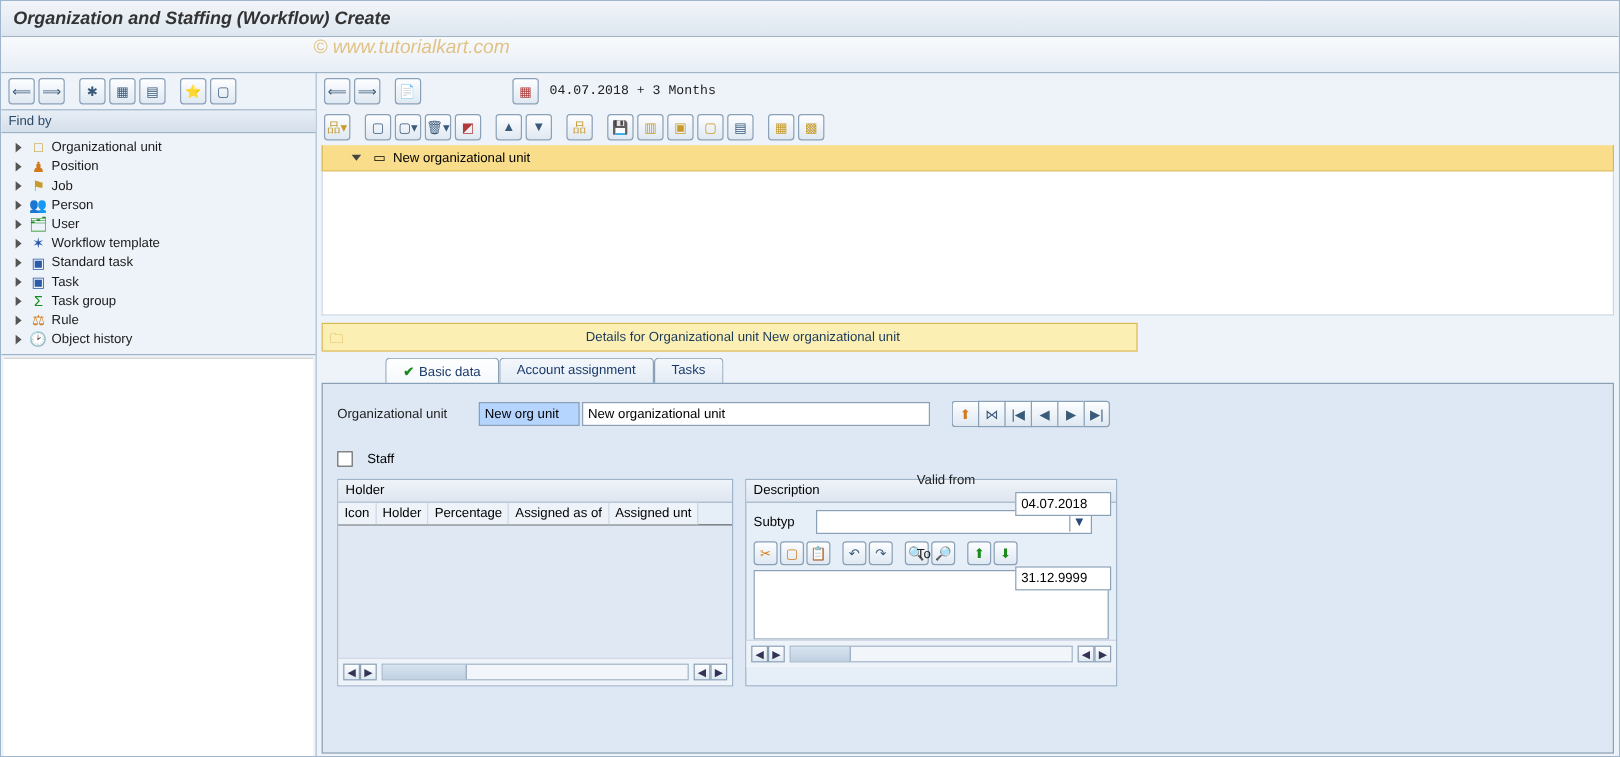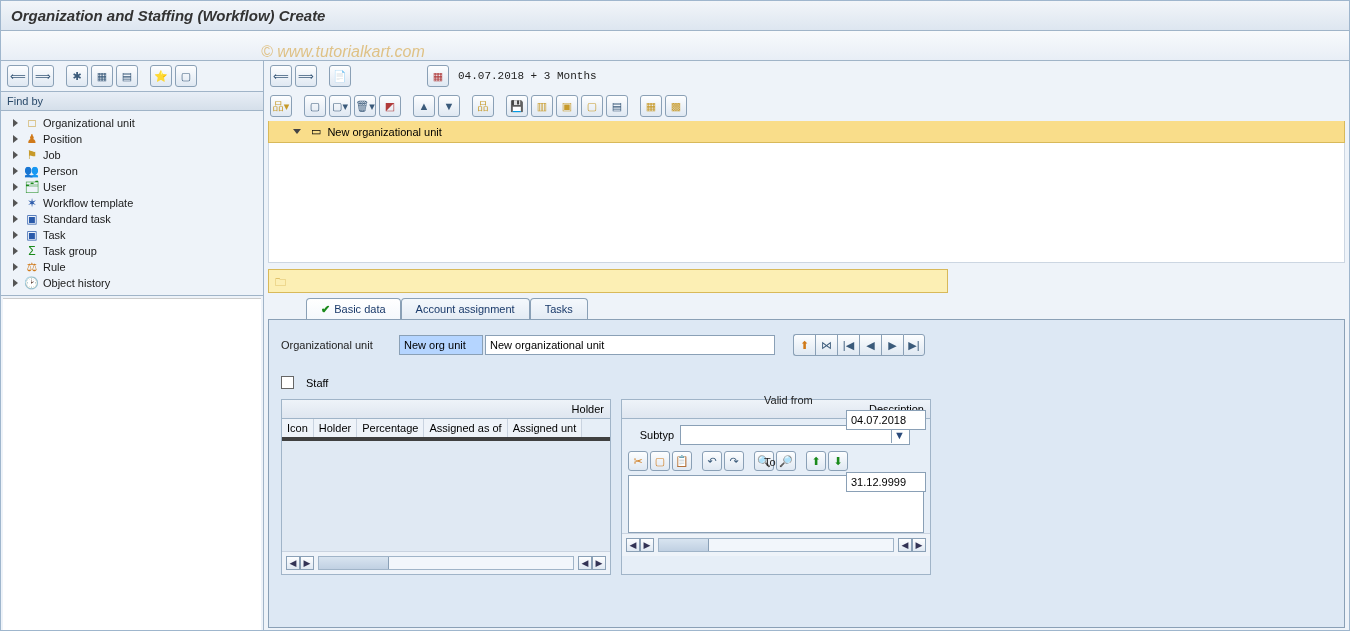--- a/index.html
+++ b/index.html
@@ -23,21 +23,21 @@
     border-bottom: 1px solid #a0b4c8;
   }
   .subtitle-bar {
     background: linear-gradient(#f8fafc,#e8eef6);
     height: 30px;
     border-bottom: 1px solid #a0b4c8;
     position: relative;
   }
   .watermark {
     position: absolute;
-    left: 260px; top: 12px;
+    left: 260px; top: 0;
     color: #dcb66a;
     font-size: 16px;
     font-style: italic;
     opacity: 0.8;
   }
   .main-area {
     display: flex;
     height: calc(631px - 28px - 30px - 2px);
   }
   
@@ -132,21 +132,21 @@
     background:#fcefb4;
     border:1px solid #d8b95a;
     padding:4px 6px;
     display:flex;align-items:center;gap:8px;
     width: 680px;
   }
   .details-header .folder-ic { width:14px;height:14px;color:#c79a2a; }
   .details-header .dh-text { flex:1;text-align:center;color:#1a3a5a; }
   .tabs {
     display:flex;
-    margin:4px 4px 0 14px;
+    margin:4px 4px 0 29px;
     gap:0;
     padding-left:28px;
   }
   .tab {
     border:1px solid #8aa0b6;
     border-bottom:none;
     border-radius:4px 4px 0 0;
     padding:4px 14px;
     background:linear-gradient(#f4f8fc,#e3ebf4);
     color:#1a3a6a;
@@ -182,28 +182,27 @@
   .valid-block { position:absolute; right:410px; top:50px; width:170px;}
   .valid-block .row{gap:20px;margin-bottom:2px;}
   .valid-block .label{width:62px;}
   .valid-block .inp{width:80px;margin-top:40px;}
   .chk { width:13px;height:13px;border:1px solid #666;background:#fff;margin-right:4px;}
   .two-col { display:flex; gap:10px; margin-top:10px;}
   .group {
     border:1px solid #a0b4c8;
     background:#e6eef7;
     min-width:320px;
-    text-align:right;
   }
   .group-header {
     background:linear-gradient(#eef3f9,#dfe6f0);
     border-bottom:1px solid #a0b4c8;
     padding:3px 6px;
   }
-  .holder-table-head { display:flex; border-bottom:4px solid #404040;}
+  .holder-table-head { display:flex; border-bottom:1px solid #404040;}
   .th { border-right:1px solid #c9d3e0; padding:3px 5px; background:#eef3f9;}
   .holder-body { height:110px; background:#e0e9f3;}
   .hscroll {
     display:flex;align-items:center;justify-content:space-between;
     padding:4px; background:#eef3f9;border-top:1px solid #c9d3e0;
   }
   .hscroll .track{flex:1;height:14px;border:1px solid #a0b4c8;margin:0 4px;background:#f2f6fb;position:relative;}
   .hscroll .thumb{position:absolute;left:0;top:0;height:100%;width:70px;background:linear-gradient(#d8e4f0,#c0d0e2);border-right:1px solid #8aa0b6;}
   .hscroll .arrow{width:14px;height:14px;border:1px solid #8aa0b6;background:linear-gradient(#fdfeff,#dfe8f2);display:flex;align-items:center;justify-content:center;font-size:9px;color:#335;}
   .desc-group { min-width:310px;}
@@ -343,20 +342,21 @@
 
     <div class="task-row">
       <span class="task-caret"></span>
       <span>▭</span>
       <span>New organizational unit</span>
     </div>
     <div class="mid-gap"></div>
 
     <div class="details-header">
       <span class="folder-ic">🗀</span>
+      <span class="dh-text">Details for Organizational unit New organizational unit</span>
     </div>
 
     <div class="tabs">
       <div class="tab active"><span class="check">✔</span><span>Basic data</span></div>
       <div class="tab">Account assignment</div>
       <div class="tab">Tasks</div>
     </div>
 
     <div class="detail-body">
       <div class="row">

